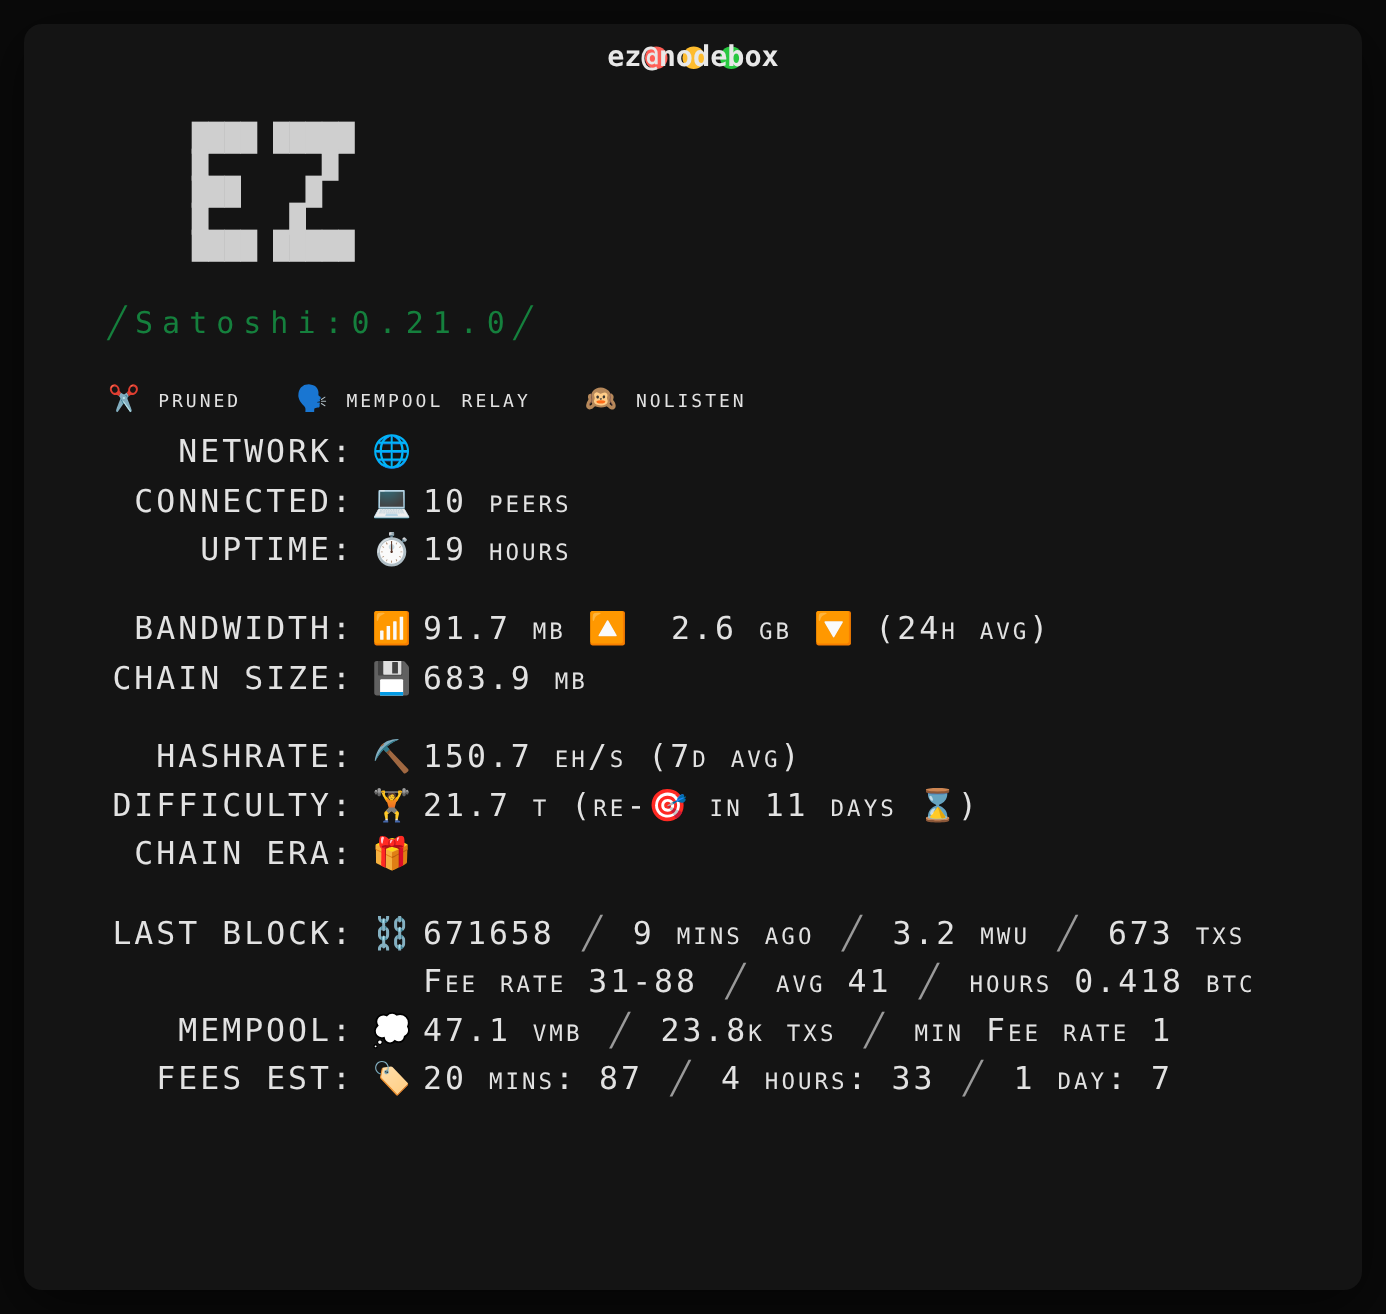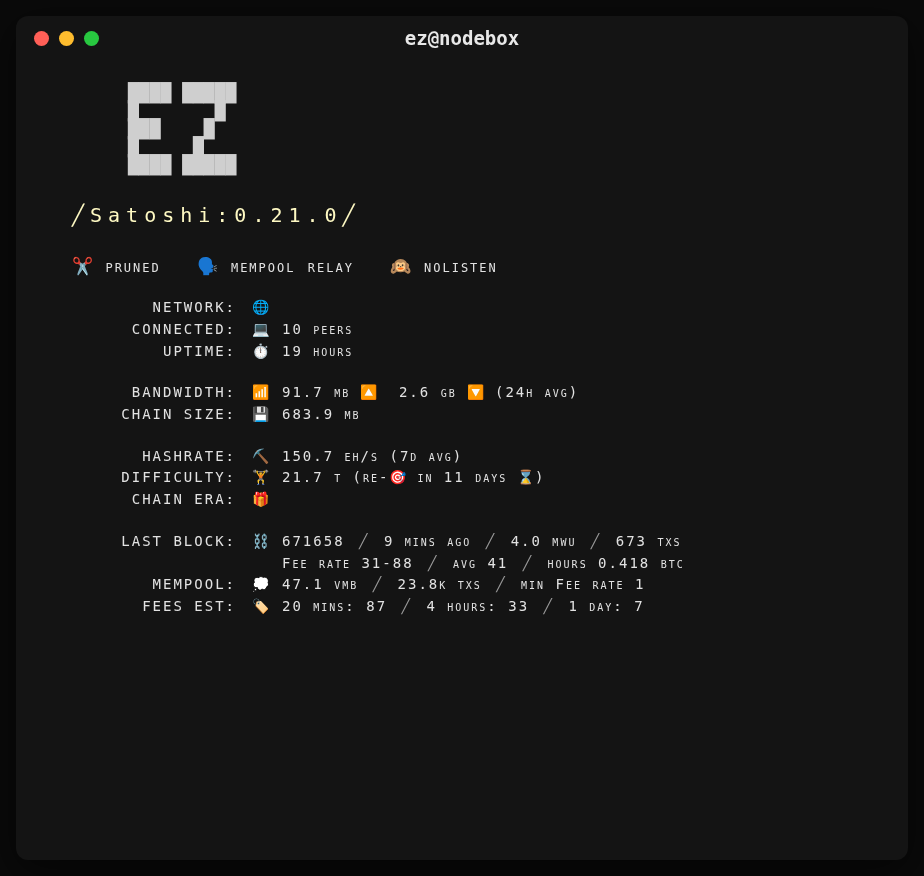--- a/index.html
+++ b/index.html
@@ -19,20 +19,21 @@
     padding: 0;
     box-shadow: 0 10px 40px rgba(0,0,0,0.6);
     overflow: hidden;
   }
   .titlebar {
     display: flex;
     align-items: center;
     height: 44px;
     padding: 0 18px;
     position: relative;
+    justify-content: center;
   }
   .traffic-lights {
     display: flex;
     gap: 10px;
   }
   .tl {
     width: 15px;
     height: 15px;
     border-radius: 50%;
   }
@@ -59,38 +60,38 @@
     font-family: monospace;
     line-height: 1.0;
     letter-spacing: 0;
     white-space: pre;
     color: #cfcfcf;
     font-size: 18px;
     margin-left: 56px;
     margin-bottom: 26px;
   }
   .version {
-    color: #fef9c3;
+    color: #15803d;
     font-size: 20px;
     letter-spacing: 6px;
     margin-bottom: 22px;
   }
   .flags {
     font-variant: small-caps;
     letter-spacing: 2px;
-    margin-bottom: 18px;
+    margin-bottom: 6px;
     font-size: 17px;
   }
   .block { margin-bottom: 20px; }
   .row {
     display: flex;
     align-items: center;
     font-variant: small-caps;
     letter-spacing: 1px;
-    font-size: 14px;
+    font-size: 21px;
   }
   .lbl {
     width: 170px;
     text-align: right;
     padding-right: 6px;
     letter-spacing: 2px;
   }
   .icn {
     width: 40px;
     text-align: center;
@@ -198,21 +199,21 @@
 
     <div class="block">
       <div class="row">
         <span class="lbl">LAST BLOCK:</span>
         <span class="icn emoji">⛓️</span>
         <span class="val">
           <span>671658</span>
           <span class="sl">╱</span>
           <span>9 mins ago</span>
           <span class="sl">╱</span>
-          <span>4.0 mwu</span>
+          <span>3.2 mwu</span>
           <span class="sl">╱</span>
           <span>673 txs</span>
         </span>
       </div>
       <div class="row subrow">
         <span class="lbl">.</span>
           <span class="icn">.</span>
         <span class="val">
           <span>Fee rate</span>
           <span>31-88</span>

